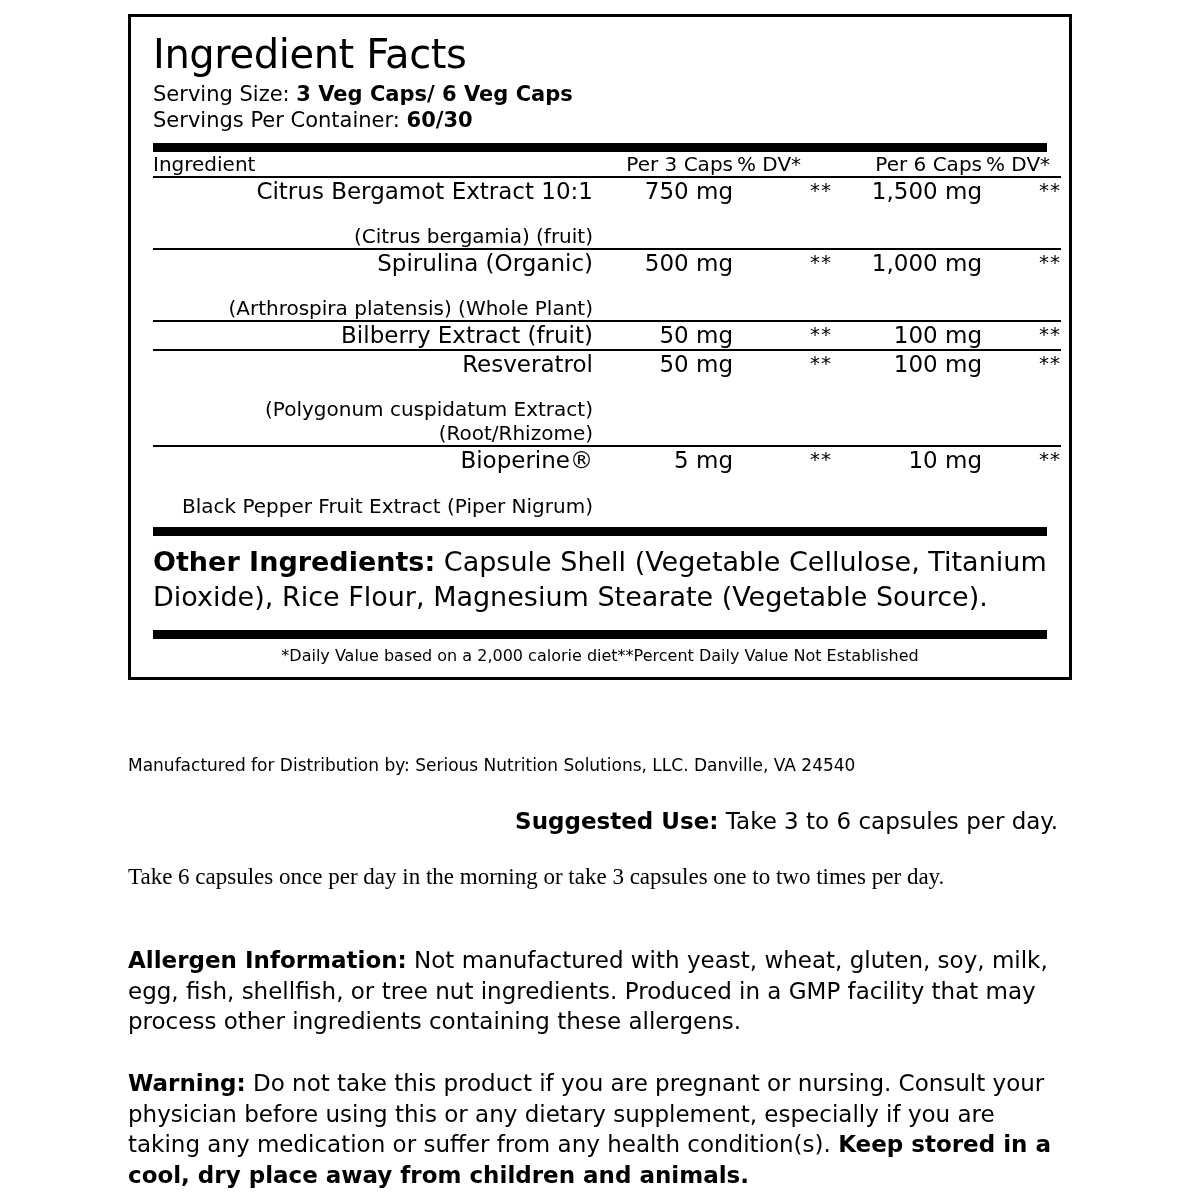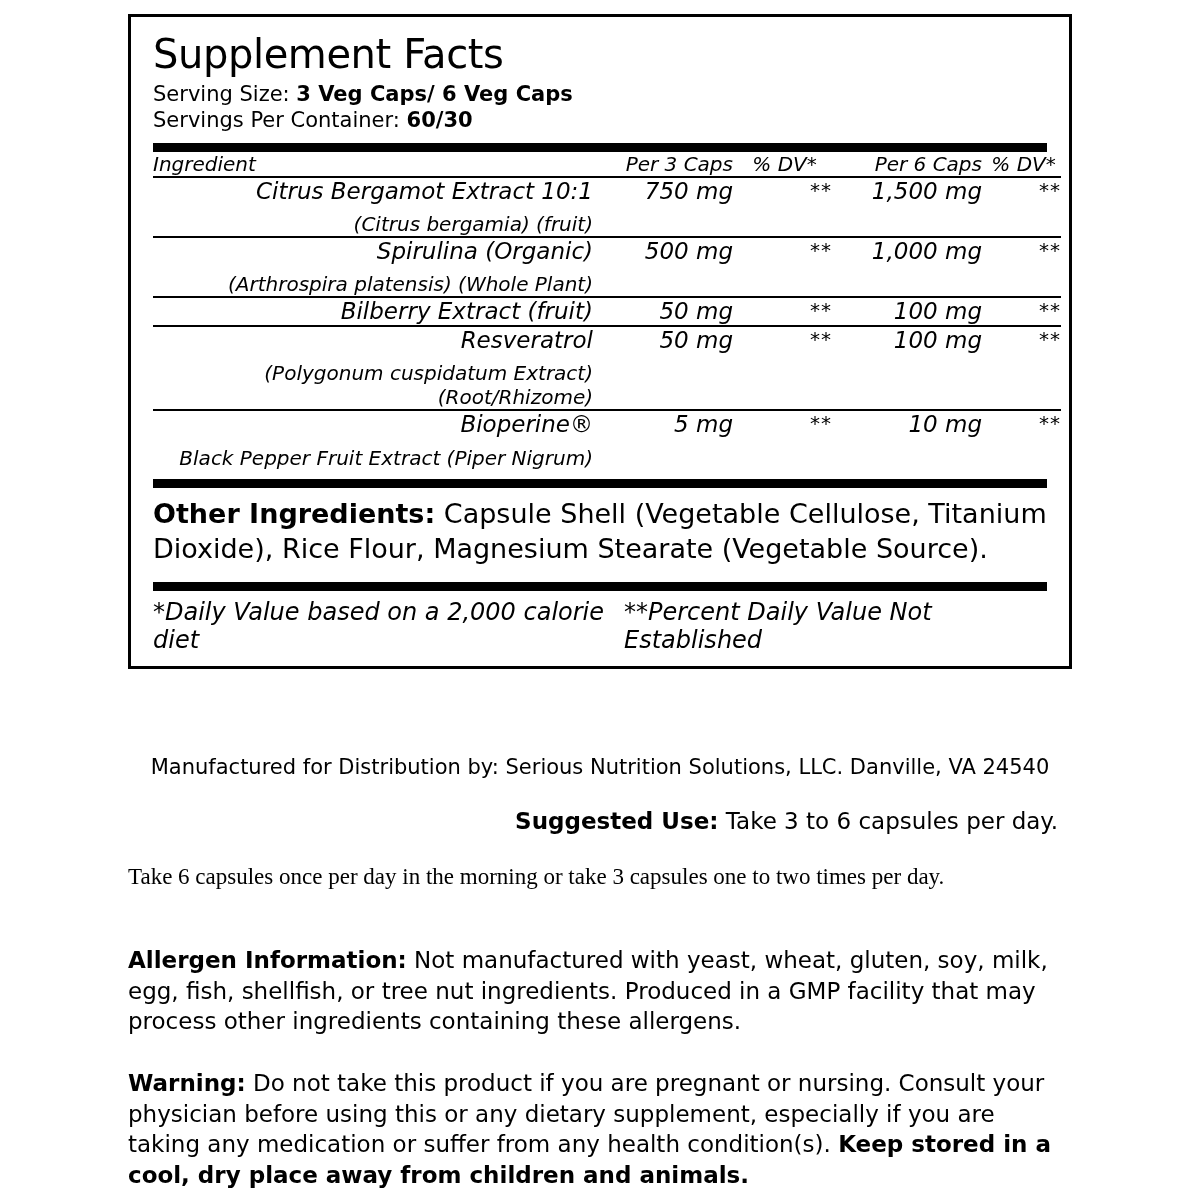--- a/index.html
+++ b/index.html
@@ -53,49 +53,48 @@
   }
 
   table.facts {
     width: 100%;
     border-collapse: collapse;
     table-layout: fixed;
   }
   table.facts td {
     vertical-align: top;
     padding: 0;
-    font-style: italic;
   }
   .col-name   { width: 440px; }
   .col-amt3   { width: 140px; text-align: right; }
   .col-dv3    { width: 95px;  text-align: center; }
   .col-amt6   { width: 150px; text-align: right; }
   .col-dv6    { width: 75px;  text-align: center; }
 
   .hdr td {
     font-size: 20px;
     padding: 6px 0 7px 0;
     font-weight: 400;
   }
   .hdr .col-amt3, .hdr .col-amt6 { padding-right: 4px;}
-  .hdr .col-dv3, .hdr .col-dv6 { text-align: center; }
+  .hdr .col-dv3, .hdr .col-dv6 { text-align: left; }
 
   .row td {
     padding: 5px 0 5px 0;
     font-size: 23px;
   }
   .row .ing-name {
     font-size: 23px;
     line-height: 1.18;
   }
   .row .ing-sub {
     font-size: 20px;
     line-height: 1.2;
     display: block;
-    margin-top: 7px;
+    margin-top: 19px;
   }
   .row .amt {
     font-size: 23px;
     padding-right: 4px;
   }
   .row .dv {
     font-size: 20px;
     letter-spacing: 1px;
   }
   .rowline td { border-top: 2px solid #000; text-align: right; }
@@ -103,33 +102,31 @@
   .other-ing {
     font-size: 27px;
     line-height: 1.33;
     padding: 8px 0 6px 0;
   }
   .other-ing .bold { font-weight: 700; }
 
   .footnotes {
     display: flex;
     justify-content: center;
-    font-size: 24px;
+    font-size: 16px;
     padding: 7px 0 2px 0;
-    font-style: italic;
   }
 
   
   .mfg {
     position: absolute;
     left: 128px;
     top: 755px;
     width: 944px;
-    text-align: center;
-    font-size: 21px;
+    font-size: 17px;
   }
   .body-text {
     position: absolute;
     left: 128px;
     width: 930px;
     font-size: 23px;
     line-height: 1.33;
   }
   .body-text .bold { font-weight: 700; }
   .b1 { top: 806px; text-align: right; }
@@ -137,21 +134,21 @@
   .b3 { top: 945px; }
   .b4 { top: 1068px; }
 </style>
 </head>
 <body>
 
 <div class="page">
 
   <div class="panel">
 
-    <div class="sf-title">Supplement Facts</div>
+    <div class="sf-title">Ingredient Facts</div>
 
     <div class="serving-line">
       <span>Serving Size:</span>
       <span class="bold">3 Veg Caps/ 6 Veg Caps</span>
     </div>
     <div class="serving-line">
       <span>Servings Per Container:</span>
       <span class="bold">60/30</span>
     </div>
 

